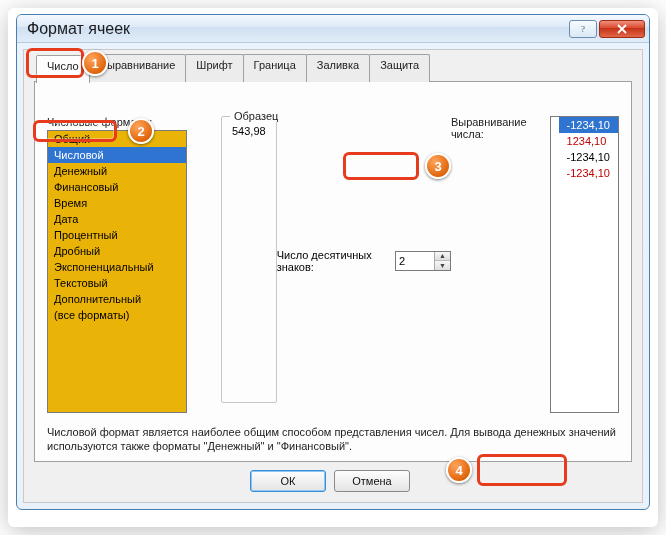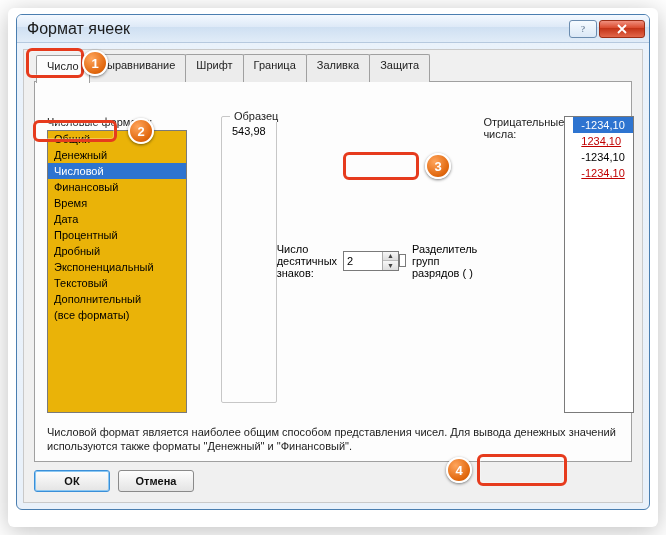--- a/index.html
+++ b/index.html
@@ -199,32 +199,31 @@
     background: #fff;
     flex: 1;
     min-height: 100px;
     padding-left: 8px;
   }
   .neg-item {
     padding: 1px 8px;
     line-height: 14px;
   }
   .neg-item.sel { background: #2e74d0; color: #fff; }
-  .neg-item.red { color: #c00000; text-decoration: underline; }
+  .neg-item.red { color: #c00000; }
   .desc {
     margin-top: 10px;
     color: #222;
     line-height: 14px;
   }
   .buttons {
     display: flex;
-    justify-content: flex-start;
+    justify-content: center;
     gap: 8px;
     padding: 8px 6px 2px 0;
-    font-weight: bold;
   }
   .btn {
     min-width: 76px;
     height: 22px;
     border: 1px solid #8a8a8a;
     border-radius: 3px;
     background: linear-gradient(to bottom, #fdfdfd, #e4e4e4);
     display: flex; align-items: center; justify-content: center;
     color: #111;
     cursor: default;
@@ -289,22 +288,22 @@
         <div class="tab">Заливка</div>
         <div class="tab">Защита</div>
       </div>
 
     <div class="tab-panel">
       <div class="upper">
         <div class="left-col">
           <div class="label">Числовые форматы:</div>
           <div class="listbox" id="formats-list">
               <div class="listitem">Общий</div>
+              <div class="listitem selected">Числовой</div>
               <div class="listitem">Денежный</div>
-              <div class="listitem selected">Числовой</div>
               <div class="listitem">Финансовый</div>
               <div class="listitem">Время</div>
               <div class="listitem">Дата</div>
               <div class="listitem">Процентный</div>
               <div class="listitem">Дробный</div>
               <div class="listitem">Экспоненциальный</div>
               <div class="listitem">Текстовый</div>
               <div class="listitem">Дополнительный</div>
               <div class="listitem">(все форматы)</div>
             </div>
@@ -319,26 +318,22 @@
             <span>Число десятичных знаков:</span>
             <div class="spinner-wrap">
               <input type="text" value="2" style="">
               <div class="spin-btns">
                 <div>▲</div>
                 <div>▼</div>
               </div>
             </div>
           </div>
 
-          <div class="row">
-            <span class="checkbox"></span>
-            <span>Разделитель групп разрядов ( )</span>
-          </div>
-
-          <div class="label">Отрицательные числа:</div>
+
+          <div class="label">Выравнивание числа:</div>
           <div class="neg-list" id="neg-list">
               <div class="neg-item sel">-1234,10</div>
               <div class="neg-item red">1234,10</div>
               <div class="neg-item">-1234,10</div>
               <div class="neg-item red">-1234,10</div>
             </div>
         </div>
       </div>
 
       <div class="desc">Числовой формат является наиболее общим способом представления чисел. Для вывода денежных значений используются также форматы "Денежный" и "Финансовый".</div>

